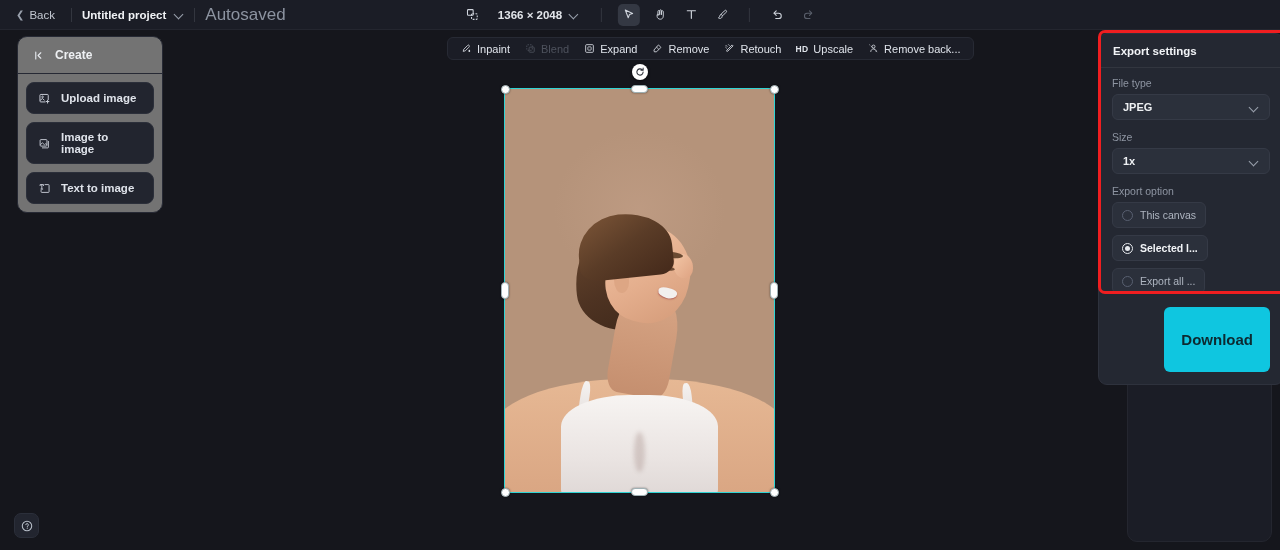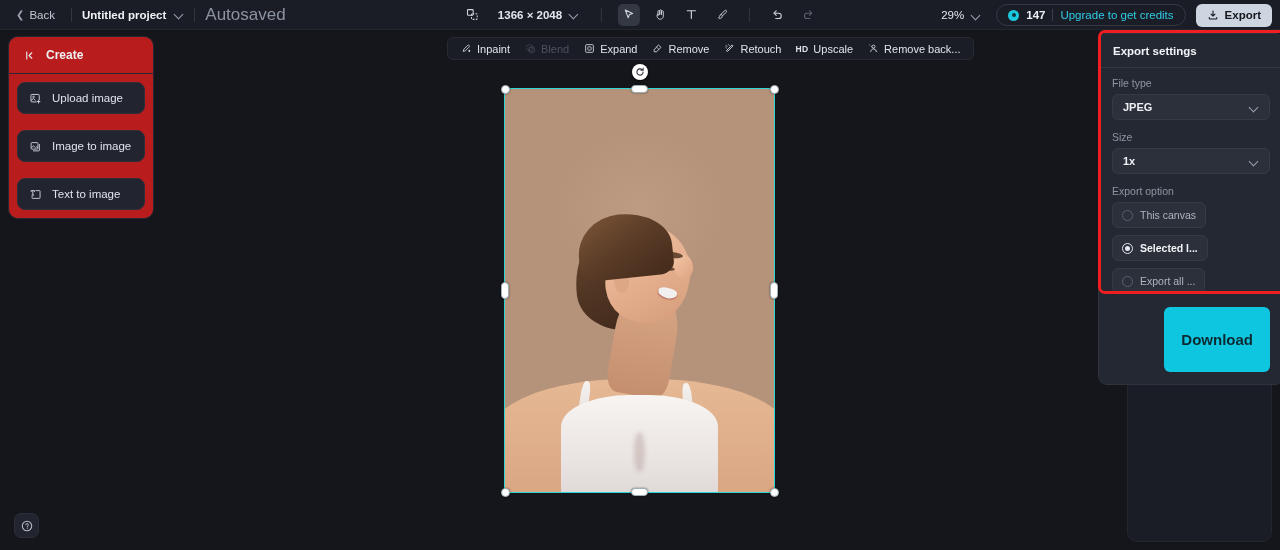--- a/index.html
+++ b/index.html
@@ -83,30 +83,30 @@
   .upgrade-link { font-size: 11.5px; color: #2ecbe6; }
   .export-btn {
     display: flex; align-items: center; gap: 6px;
     background: #ccd5e0; color: #14161c;
     font-size: 11.5px; font-weight: bold;
     border-radius: 6px; padding: 4px 11px; height: 23px; cursor: pointer;
   }
 
   
   .sidebar {
-    position: absolute; left: 8px; top: 36px; width: 146px;
-    background: #b91c1c; border: 1px solid #262934; border-radius: 10px;
+    position: absolute; left: 17px; top: 36px; width: 146px;
+    background: #737373; border: 1px solid #262934; border-radius: 10px;
     padding: 0 0 8px 0; z-index: 20;
   }
   .sb-head {
     display: flex; align-items: center; gap: 9px;
     padding: 11px 12px 11px 14px; font-size: 12px; font-weight: bold; color: #eef0f3;
     border-bottom: 1px solid #262934; cursor: pointer;
   }
-  .sb-list { padding: 8px 8px 0 8px; display: flex; flex-direction: column; gap: 16px; }
+  .sb-list { padding: 8px 8px 0 8px; display: flex; flex-direction: column; gap: 8px; font-weight: bold; }
   .sb-item {
     display: flex; align-items: center; gap: 10px;
     background: #22252f; border: 1px solid #2b2f3a; border-radius: 8px;
     padding: 8px 10px; font-size: 11.5px; color: #dfe3ea; cursor: pointer;
   }
   .sb-ico { width: 14px; height: 14px; flex: 0 0 auto; color: #c8cdd6; display:flex; align-items:center; justify-content:center;}
 
   
   .help-btn {
     position: absolute; left: 14px; bottom: 12px;
@@ -407,39 +407,20 @@
         </svg>
       </div>
       <div class="icon-btn dim">
         <svg width="13" height="13" viewBox="0 0 16 16" aria-hidden="true">
           <path d="M11.8 6.4H6.5a3.3 3.3 0 0 0 0 6.6H10" fill="none" stroke="currentColor" stroke-width="1.3" stroke-linecap="round"></path>
           <path d="M9.4 3.6l2.8 2.8-2.8 2.8" fill="none" stroke="currentColor" stroke-width="1.3" stroke-linecap="round" stroke-linejoin="round"></path>
         </svg>
       </div>
     </div>
 
-    <div class="tb-right">
-      <div class="zoom-ctl">
-        <span>29%</span>
-        <span class="caret"></span>
-      </div>
-      <div class="credits-pill">
-        <span class="coin"></span>
-        <span class="credit-num">147</span>
-        <span class="cdiv"></span>
-        <span class="upgrade-link">Upgrade to get credits</span>
-      </div>
-      <div class="export-btn">
-        <svg width="12" height="12" viewBox="0 0 16 16" aria-hidden="true">
-          <path d="M8 2.6v6.6M5.4 6.8 8 9.4l2.6-2.6" fill="none" stroke="#14161c" stroke-width="1.4" stroke-linecap="round" stroke-linejoin="round"></path>
-          <path d="M3 11.4v1.2c0 .4.3.8.8.8h8.4c.5 0 .8-.4.8-.8v-1.2" fill="none" stroke="#14161c" stroke-width="1.4" stroke-linecap="round"></path>
-        </svg>
-        <span>Export</span>
-      </div>
-    </div>
   </div>
 
   <div class="sidebar">
     <div class="sb-head">
       <span class="sb-ico">
         <svg width="13" height="13" viewBox="0 0 16 16" aria-hidden="true">
           <path d="M9.6 4.6 6.2 8l3.4 3.4" fill="none" stroke="#e6e9ee" stroke-width="1.4" stroke-linecap="round" stroke-linejoin="round"></path>
           <path d="M3.4 3.8v8.4" fill="none" stroke="#e6e9ee" stroke-width="1.4" stroke-linecap="round"></path>
         </svg>
       </span>

